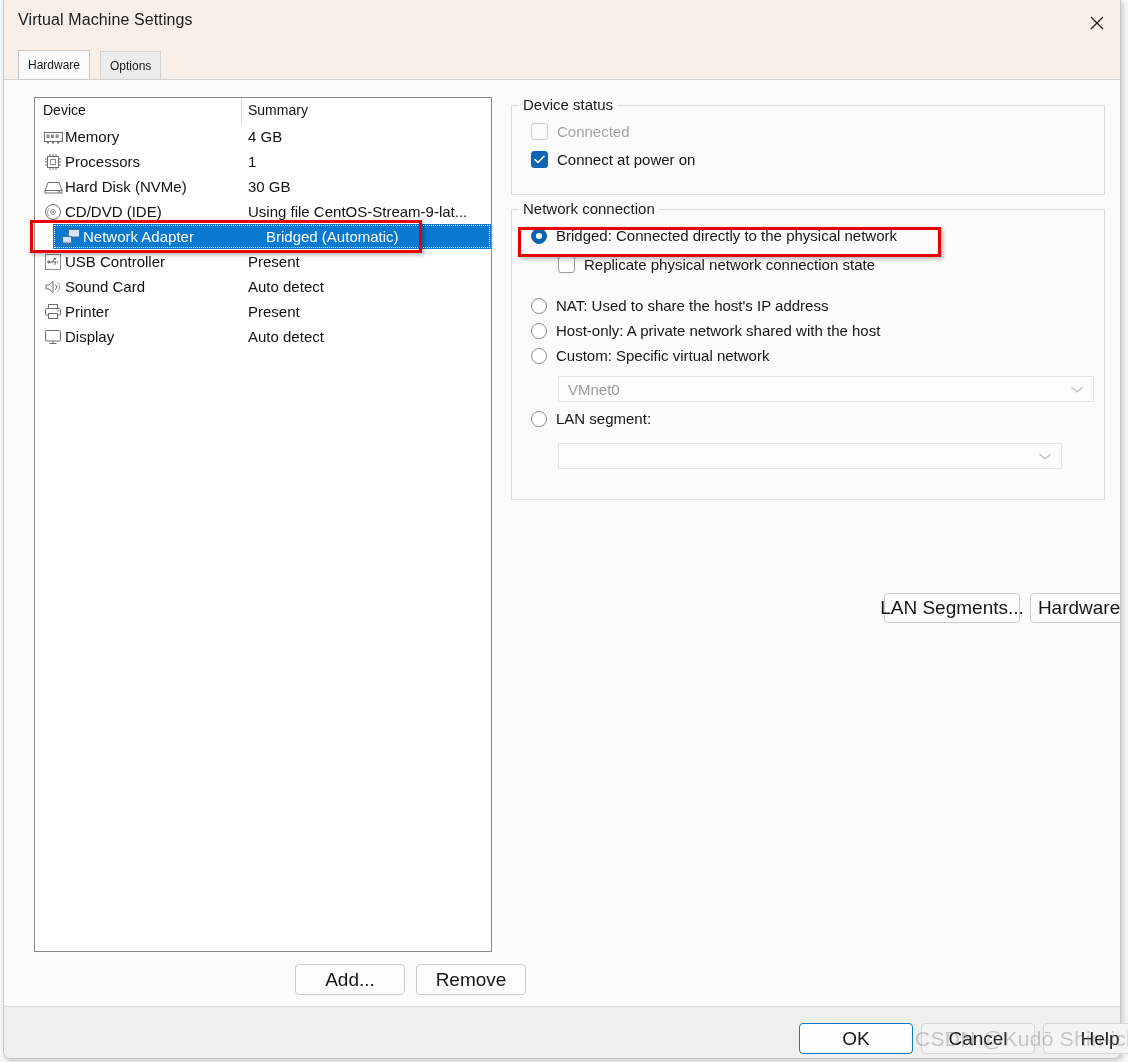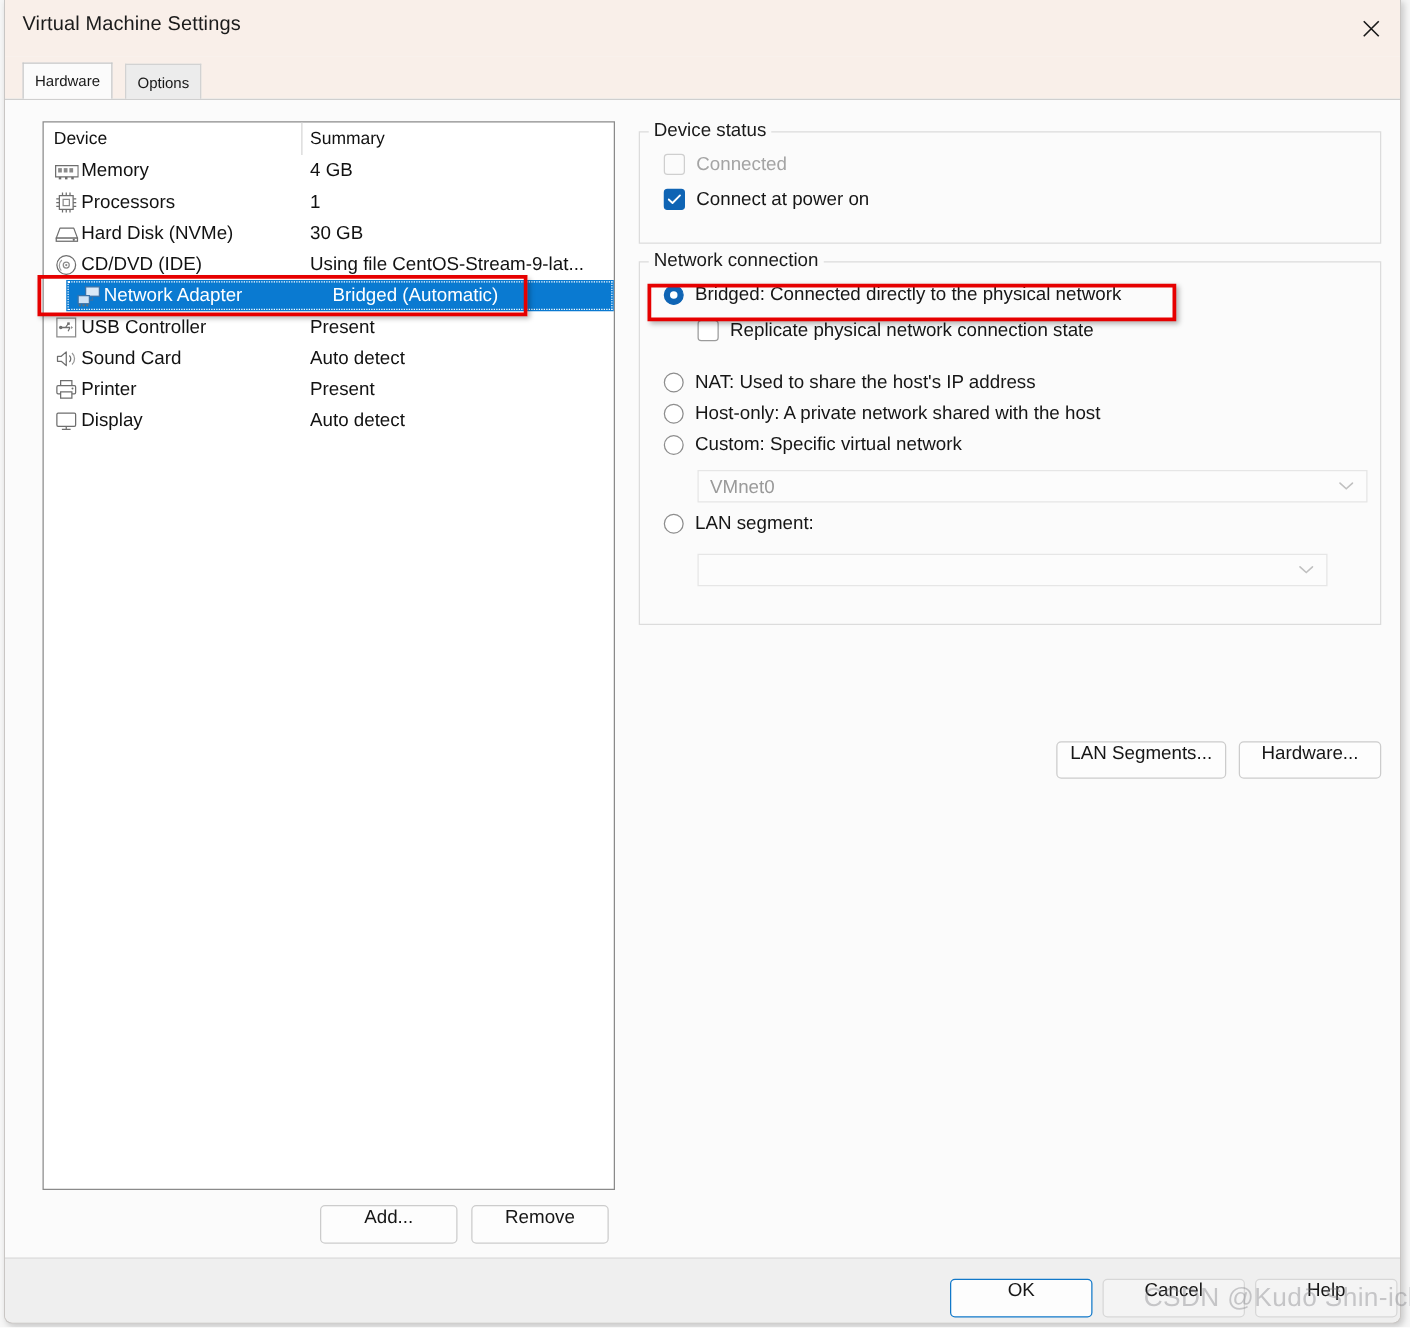--- a/index.html
+++ b/index.html
@@ -195,27 +195,29 @@
     color: #121212;
     white-space: nowrap;
   }
 
   
   .btn {
     background: #fdfdfd;
     border: 1px solid #cccccc;
     border-radius: 4px;
     font-family: "Liberation Sans", sans-serif;
-    font-size: 15px;
+    font-size: 19px;
     color: #161616;
     cursor: pointer;
     box-sizing: border-box;
     display: flex;
+    align-items: center;
     justify-content: center;
     white-space: nowrap;
+    margin-left: 39px;
   }
 
   .btn-add {
     position: absolute;
     left: 256px;
     top: 964px;
     width: 110px;
     height: 31px;
   }
   .btn-remove {

